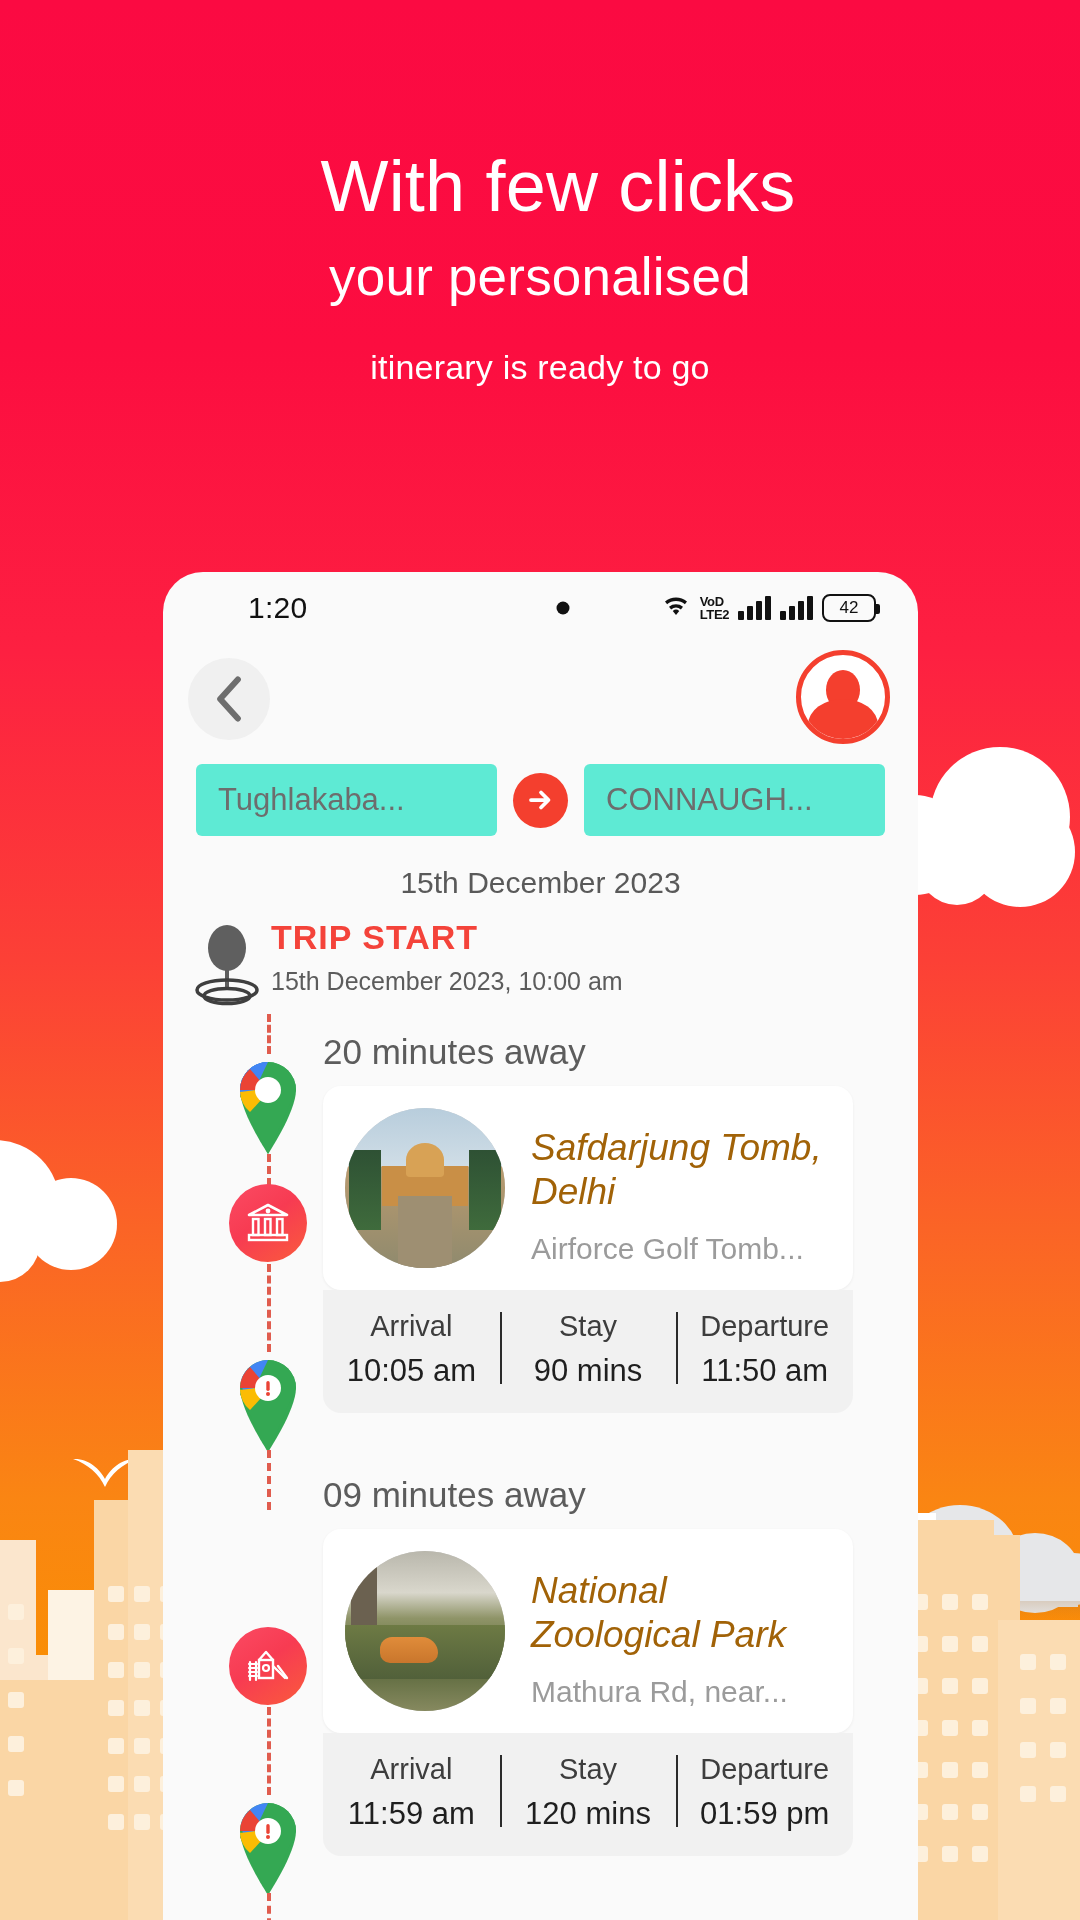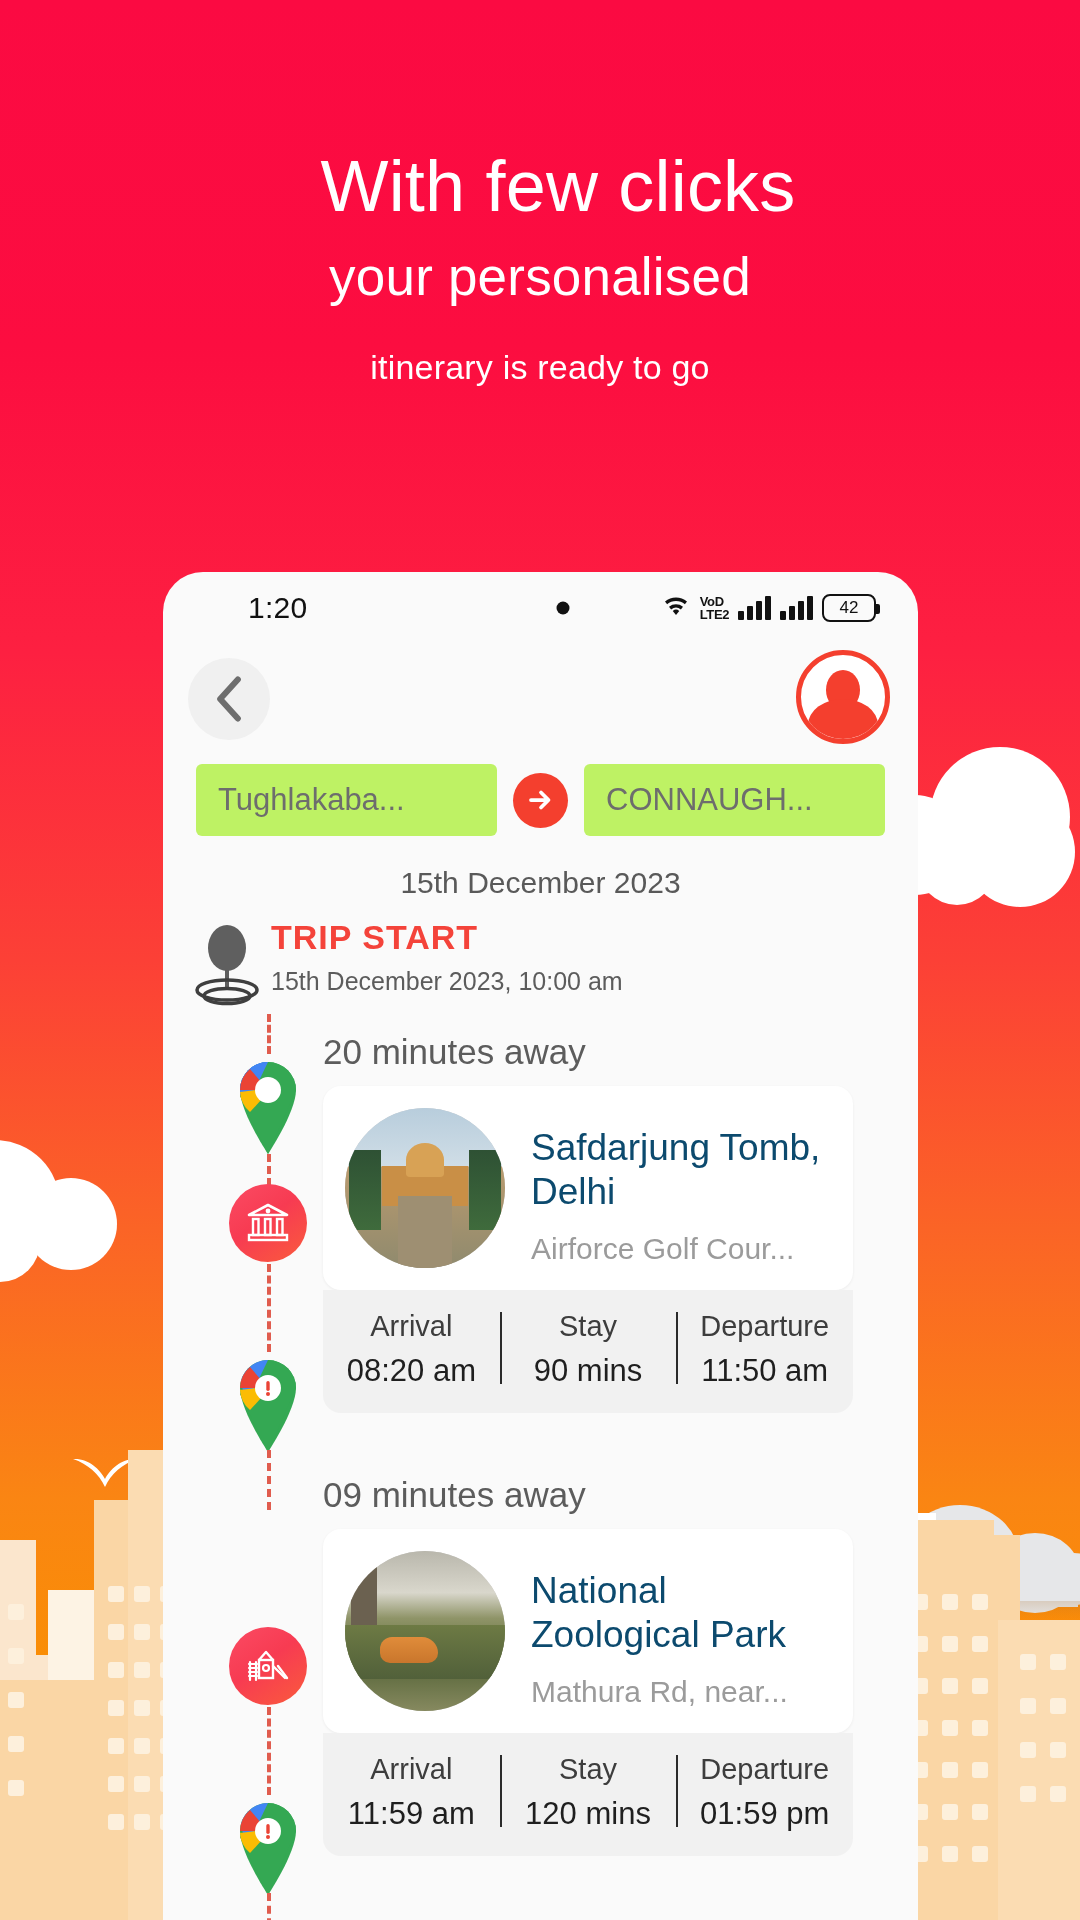--- a/index.html
+++ b/index.html
@@ -117,21 +117,21 @@
   }
   #avatar-btn .head { position:absolute; top:15px; width:34px; height:40px;
     border-radius:50%; background:#f43f2e; }
   #avatar-btn .body { position:absolute; bottom:-12px; width:70px; height:52px;
     border-radius:50% 50% 45% 45%; background:#f43f2e; }
 
   
   #route-row { display:flex; align-items:center; justify-content:space-between;
     padding:0 33px; margin-top:10px; }
   .route-field {
-    height:72px; flex:1; background:#bef264; border-radius:6px;
+    height:72px; flex:1; background:#5eead4; border-radius:6px;
     display:flex; align-items:center; padding:0 22px;
     font-size:31px; color:#6d6d6d; white-space:nowrap; overflow:hidden;
   }
   #swap-btn { width:55px; height:55px; margin:0 16px; flex:0 0 auto;
     background:#f43f2e; border-radius:50%;
     display:flex; align-items:center; justify-content:center; }
 
   #trip-date { text-align:center; margin-top:30px; font-size:30px; color:#595959; }
 
   
@@ -154,21 +154,21 @@
     display:flex; align-items:center; justify-content:center; }
 
   .away-label { font-size:35px; color:#5c5c5c; margin-left:160px; }
 
   .poi-card { margin:14px 0 0 160px; width:530px; background:#ffffff;
     border-radius:18px; padding:22px 22px 22px 22px; display:flex; align-items:flex-start;
     box-shadow:0 1px 3px rgba(0,0,0,.06); }
   .poi-thumb { width:160px; height:160px; border-radius:50%; flex:0 0 auto; overflow:hidden;
     background:#ccc; position:relative; }
   .poi-text { margin-left:26px; padding-top:18px; }
-  .poi-name { font-size:37px; line-height:44px; color:#0c4a6e; font-weight:400; }
+  .poi-name { font-size:37px; line-height:44px; color:#a16207; font-weight:400;font-style:italic; }
   .poi-addr { font-size:30px; color:#9b9b9b; margin-top:18px; white-space:nowrap; overflow:hidden; }
 
   .time-strip { margin:0 0 0 160px; width:530px; background:#f1f1f1;
     border-radius:0 0 18px 18px; display:flex; padding:20px 0 24px 0; }
   .ts-cell { flex:1; text-align:center; position:relative; }
   .ts-cell + .ts-cell::before { content:""; position:absolute; left:0; top:2px;
     width:2px; height:72px; background:#2b2b2b; }
   .ts-label { font-size:29px; color:#3d3d3d; }
   .ts-value { font-size:31px; color:#1f1f1f; margin-top:10px; }
 
@@ -423,28 +423,28 @@
           <div class="scene-tomb">
             <div class="treeL"></div>
               <div class="treeR"></div>
             <div class="bldg"></div>
               <div class="dome"></div>
               <div class="road"></div>
           </div>
         </div>
         <div class="poi-text">
           <div class="poi-name">Safdarjung Tomb, Delhi</div>
-          <div class="poi-addr">Airforce Golf Cour...</div>
+          <div class="poi-addr">Airforce Golf Tomb...</div>
         </div>
       </div>
 
       <div class="time-strip">
         <div class="ts-cell">
           <div class="ts-label">Arrival</div>
-          <div class="ts-value">08:20 am</div>
+          <div class="ts-value">10:05 am</div>
         </div>
         <div class="ts-cell">
           <div class="ts-label">Stay</div>
           <div class="ts-value">90 mins</div>
         </div>
         <div class="ts-cell">
           <div class="ts-label">Departure</div>
           <div class="ts-value">11:50 am</div>
         </div>
       </div>

